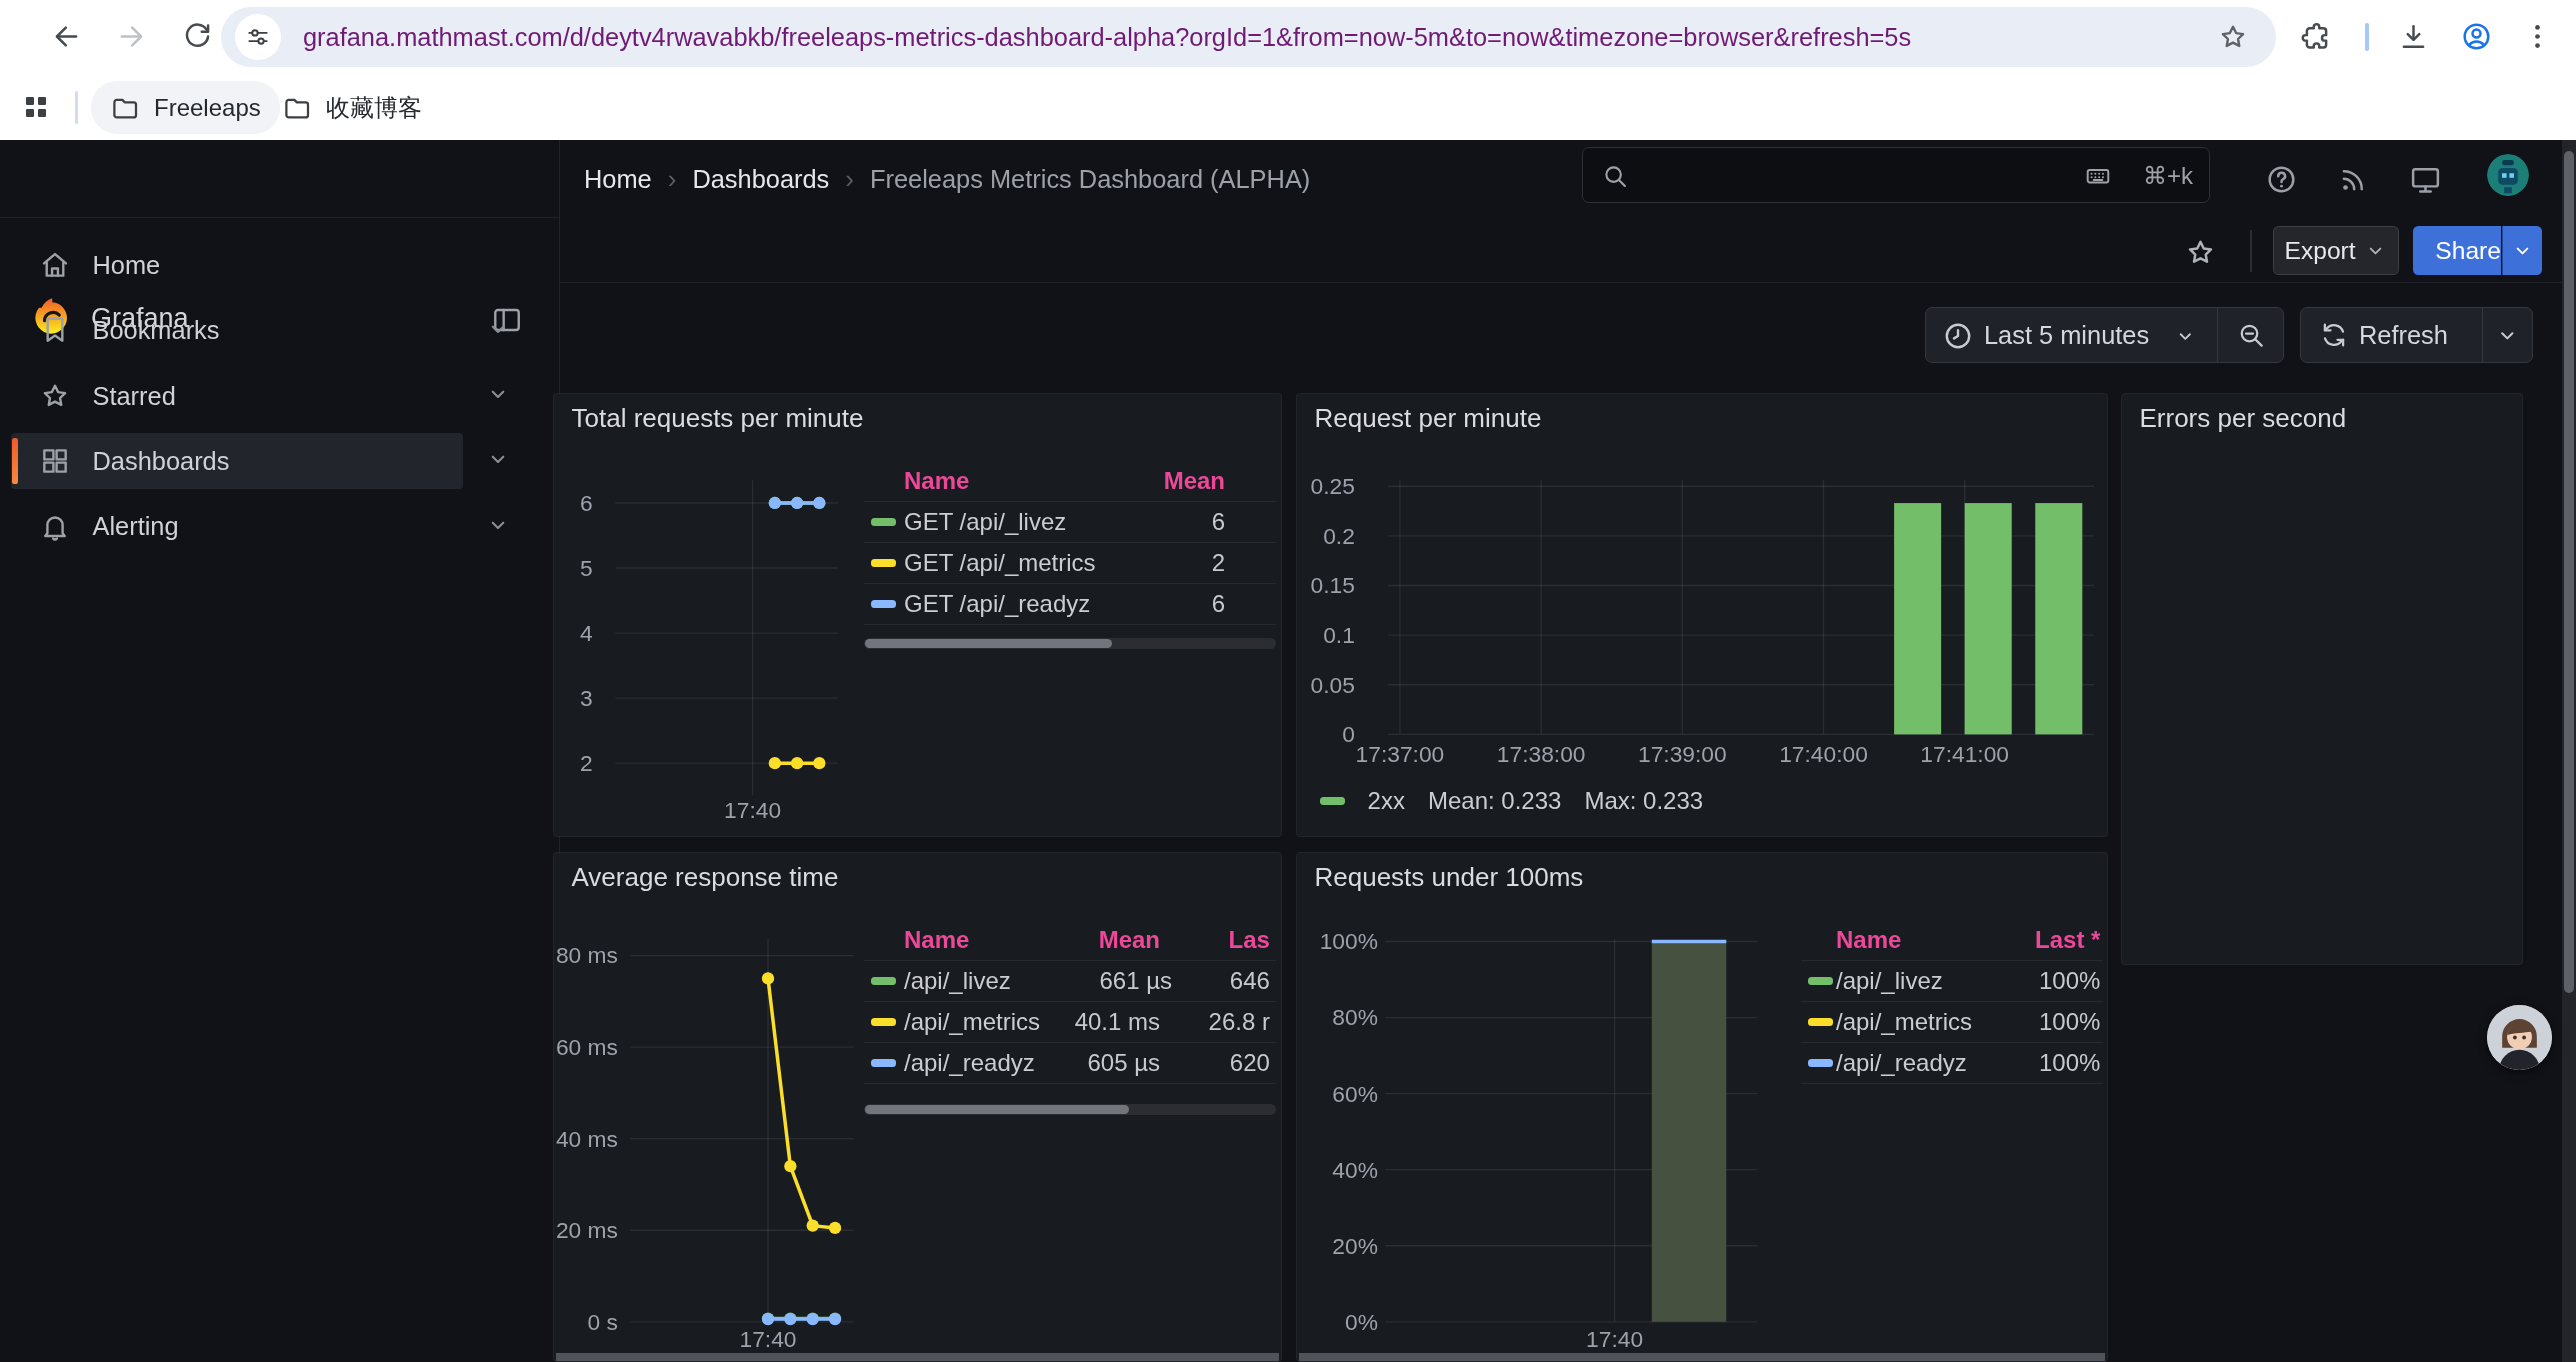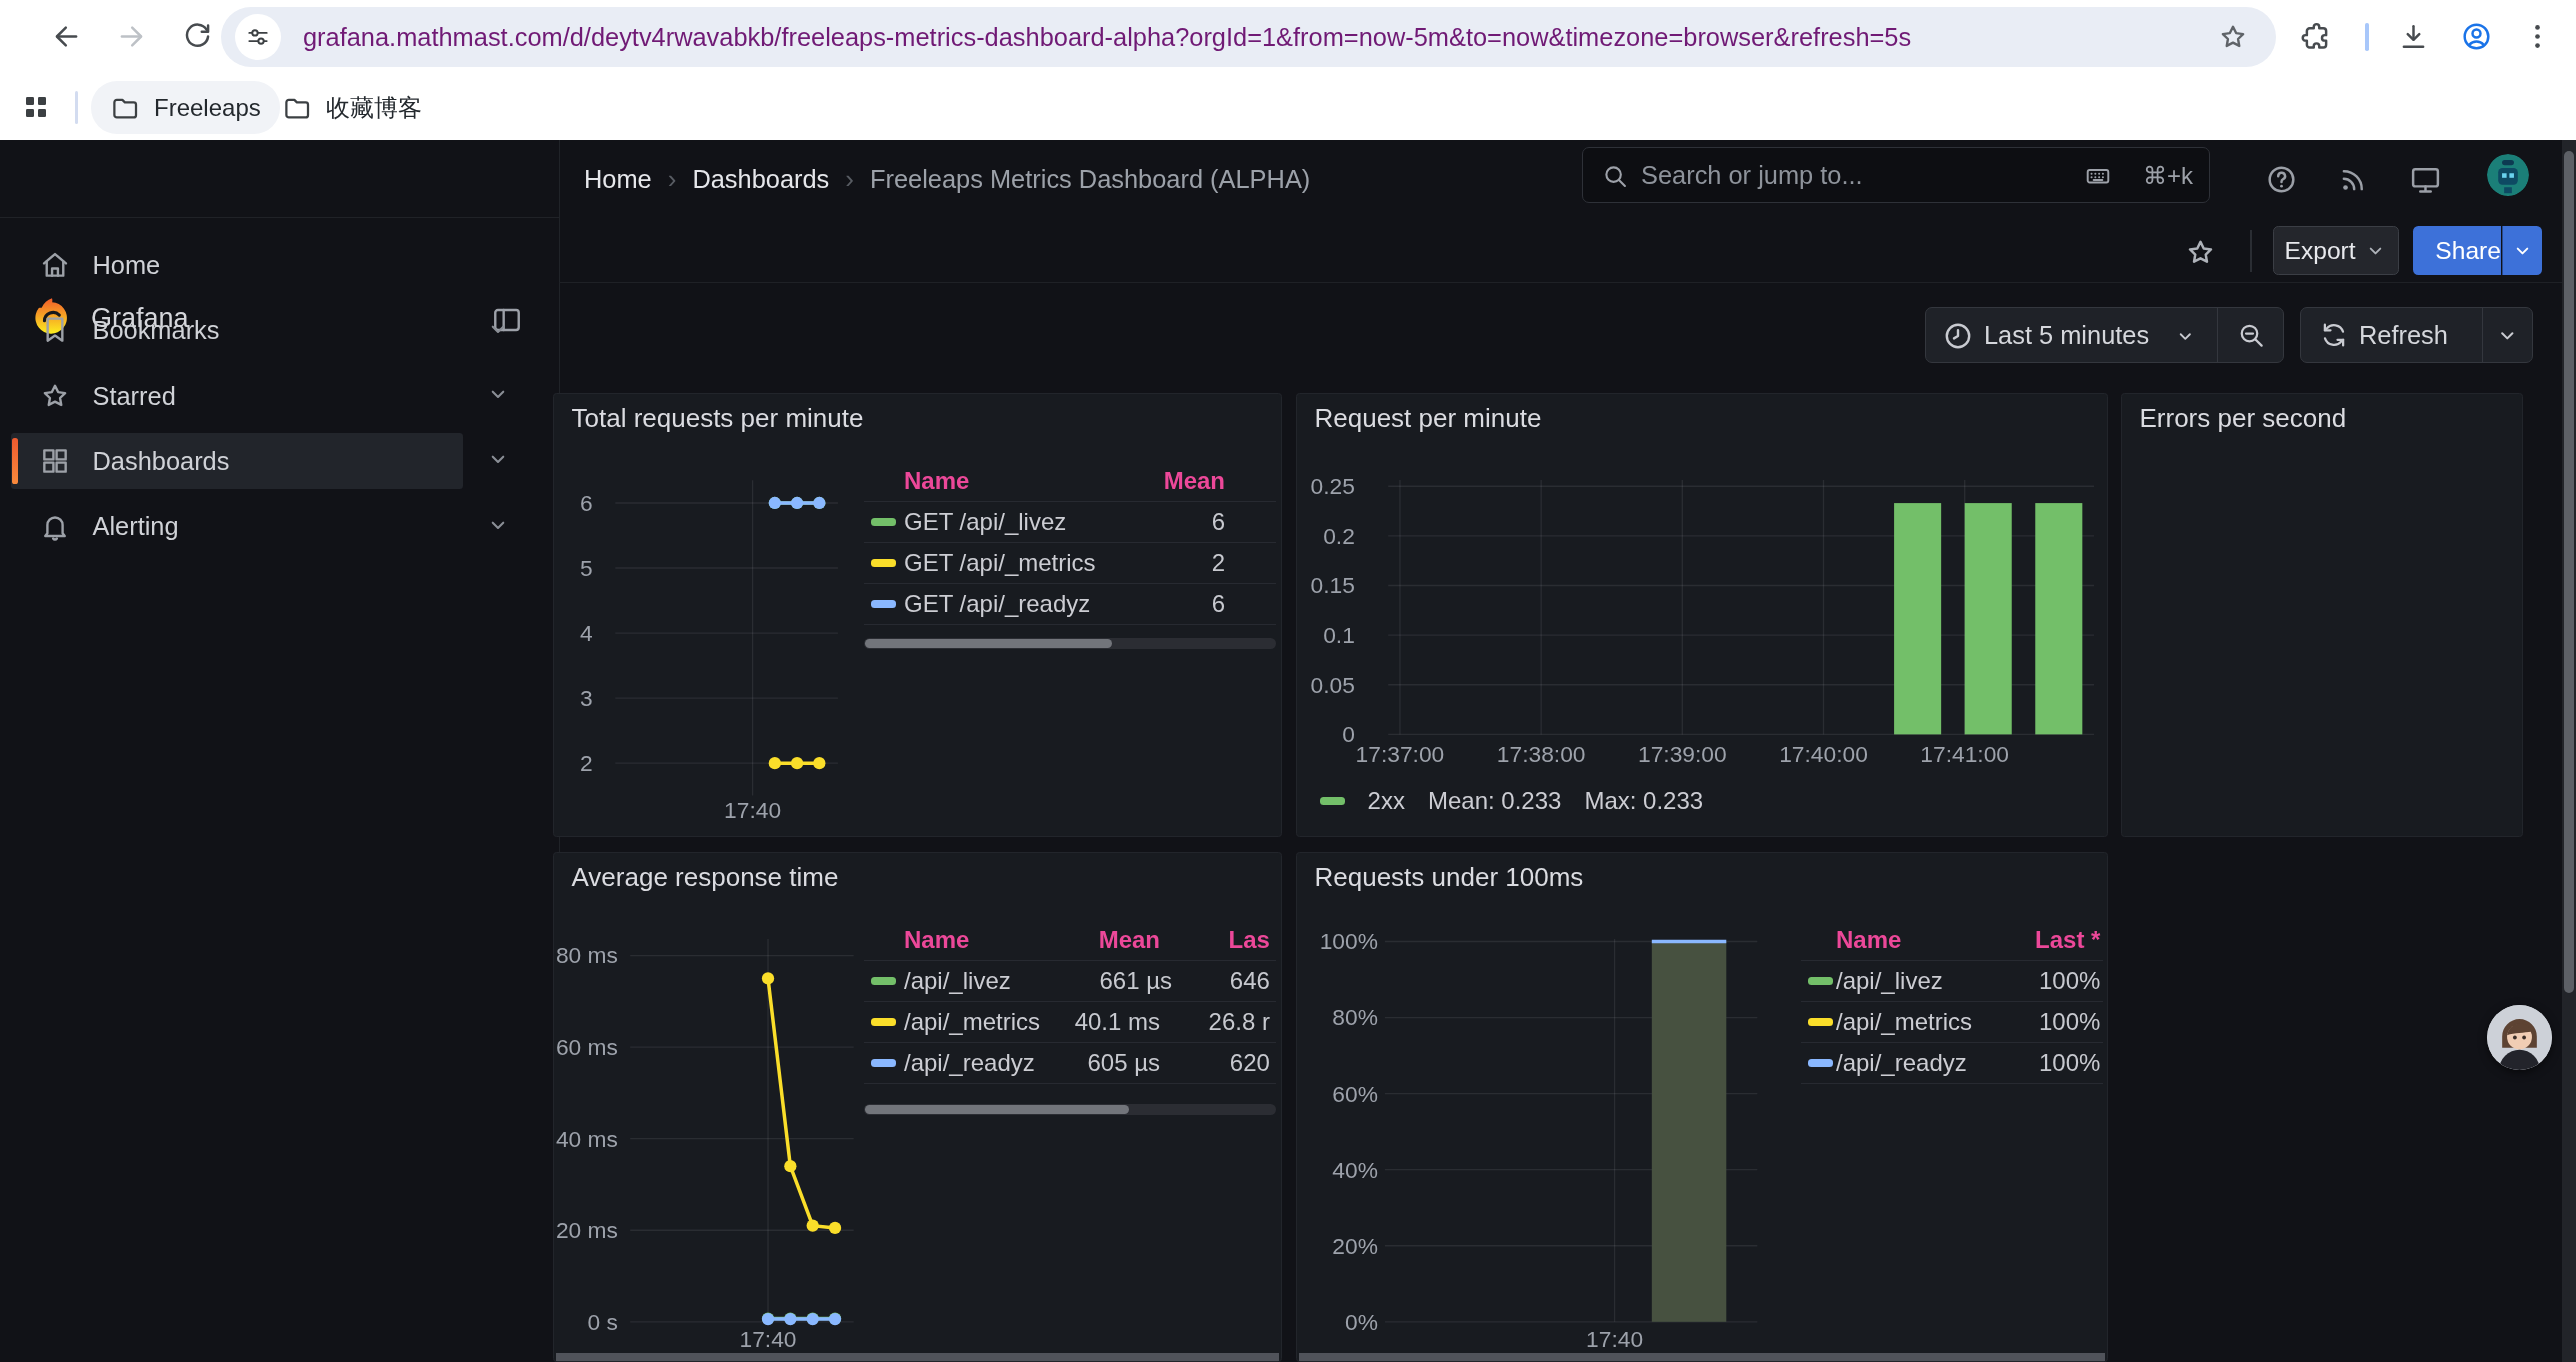--- a/index.html
+++ b/index.html
@@ -307,21 +307,20 @@
     <span class="crumb current">Freeleaps Metrics Dashboard (ALPHA)</span>
   </div>
 
 <div id="search-box">
   <div id="search-icon">
       <svg viewBox="0 0 24 24" fill="none" stroke="currentColor" stroke-width="1.8" stroke-linecap="round" stroke-linejoin="round">
         <circle cx="10.8" cy="10.8" r="6.2"></circle>
         <path d="m15.6 15.6 4.9 4.9"></path>
       </svg>
     </div>
-  <input id="search-input" placeholder="Search or jump to..." style="">
   <div id="kbd-icon">
       <svg viewBox="0 0 24 24" fill="none" stroke="currentColor" stroke-width="1.8" stroke-linecap="round" stroke-linejoin="round">
         <rect x="2.5" y="6.5" width="19" height="11.5" rx="1.8"></rect>
         <path d="M6 10h.1M9.5 10h.1M13 10h.1M16.5 10h.1M6 13.2h.1M9.5 13.2h.1M13 13.2h.1M16.5 13.2h.1M8 15.6h8"></path>
       </svg>
     </div>
   <div id="kbd-shortcut">⌘+k</div>
 </div>
 <div class="hdr-icon" id="help-btn" style="left:2262px">
     <svg viewBox="0 0 24 24" fill="none" stroke="currentColor" stroke-width="1.8" stroke-linecap="round" stroke-linejoin="round">
@@ -500,21 +499,21 @@
         <rect x="761.4166666666666" y="124.24399999999999" width="53.666666666666664" height="263.75600000000003" fill="#73BF69"></rect>
         <rect x="841.9166666666666" y="124.24399999999999" width="53.666666666666664" height="263.75600000000003" fill="#73BF69"></rect>
       </svg>
       <div class="inline-legend" style="left: 23px; top: 393px;">
         <span class="inline-chip" style="background: rgb(115, 191, 105);"></span>
         <span>2xx</span>
         <span>Mean: 0.233</span>
         <span>Max: 0.233</span>
       </div>
     </section>
-    <section class="panel" style="left: 2121px; top: 393px; width: 402px; height: 444px;">
+    <section class="panel" style="left: 2121px; top: 393px; width: 402px; height: 572px;">
       <div class="panel-title">Errors per second</div>
     </section>
     <section class="panel" style="left: 553px; top: 852px; width: 729px; height: 510px;">
       <div class="panel-title">Average response time</div>
       <svg width="729" height="510" viewBox="0 0 832 582">
         <line x1="87" x2="342" y1="117" y2="117" stroke="rgba(204,204,220,0.10)" stroke-width="1.5"></line>
         <text x="73" y="126" text-anchor="end" font-size="26" fill="#9da2ab">80 ms</text>
         <line x1="87" x2="342" y1="221.5" y2="221.5" stroke="rgba(204,204,220,0.10)" stroke-width="1.5"></line>
         <text x="73" y="230.5" text-anchor="end" font-size="26" fill="#9da2ab">60 ms</text>
         <line x1="87" x2="342" y1="326" y2="326" stroke="rgba(204,204,220,0.10)" stroke-width="1.5"></line>

